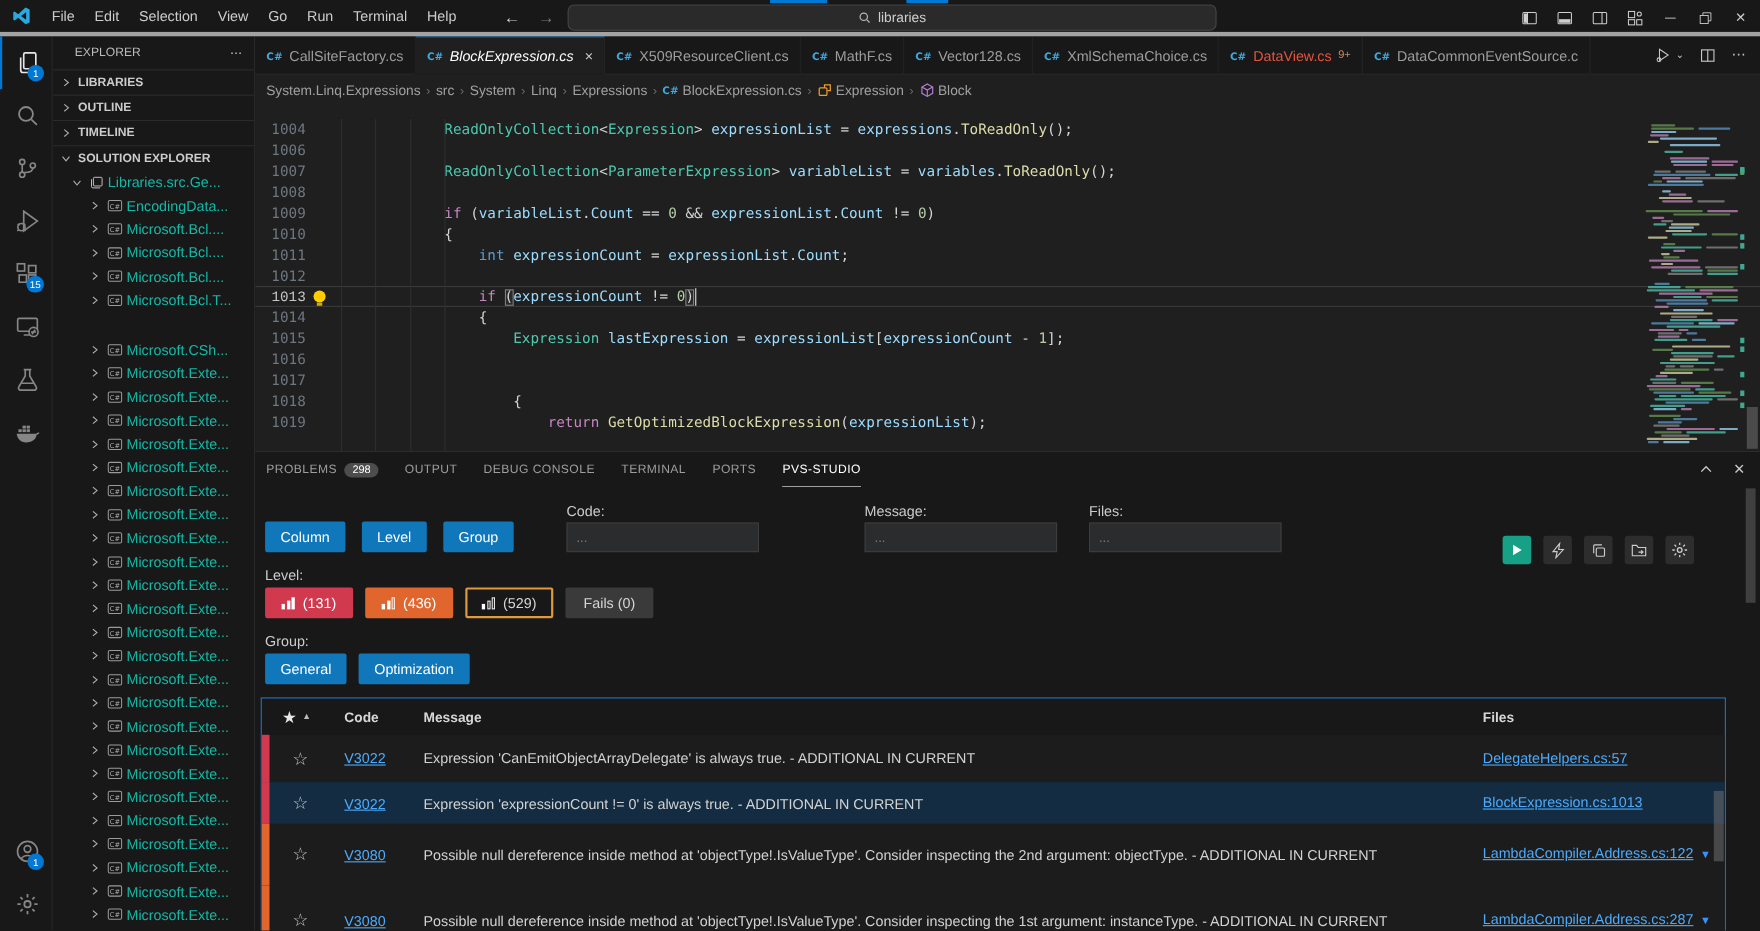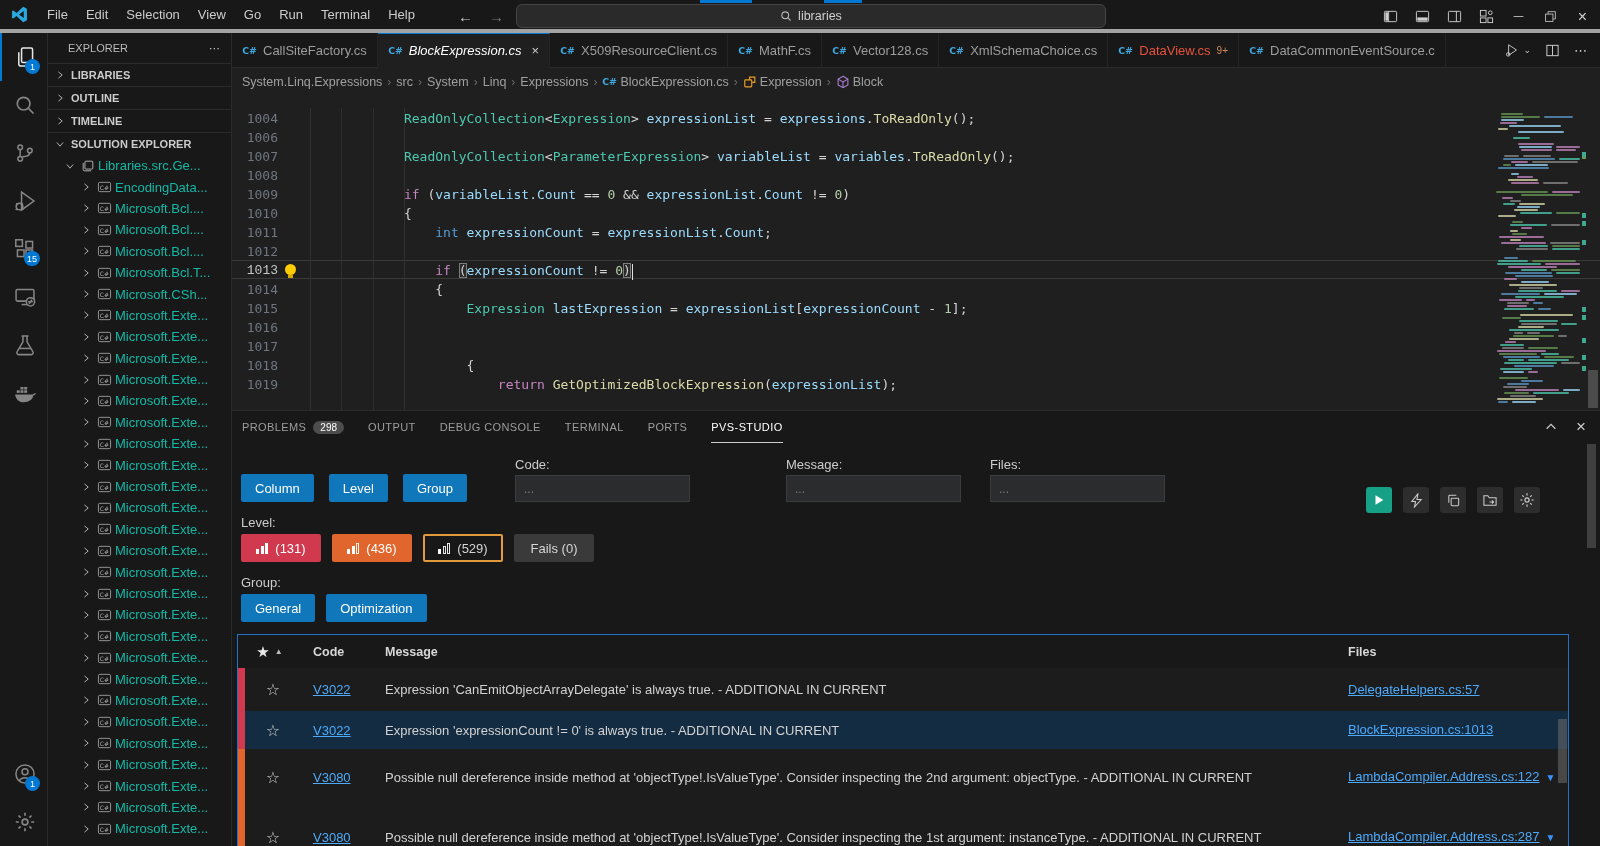--- a/index.html
+++ b/index.html
@@ -430,21 +430,21 @@
             </svg>
           </span>
           <span class="icon">
             <svg width="15" height="14" viewBox="0 0 16 15">
               <rect x="1.5" y="2.5" width="13" height="10" rx="1.5" fill="none" stroke="#9b9b9b"></rect>
               <text x="8" y="10.6" font-size="6.5" fill="#b0b0b0" text-anchor="middle" font-family="DejaVu Sans">C#</text>
             </svg>
           </span>
           <span class="ellip">Microsoft.Bcl.T...</span>
         </div>
-        <div class="tree-item" style="padding-left: 30px;">
+        <div class="tree-item" style="padding-left: 30px; margin-top: 24px;">
           <span class="chev">
             <svg width="10" height="10" viewBox="0 0 16 16" fill="none" stroke="currentColor" stroke-width="1.6">
               <path d="M5.5 3l6 5-6 5"></path>
             </svg>
           </span>
           <span class="icon">
             <svg width="15" height="14" viewBox="0 0 16 15">
               <rect x="1.5" y="2.5" width="13" height="10" rx="1.5" fill="none" stroke="#9b9b9b"></rect>
               <text x="8" y="10.6" font-size="6.5" fill="#b0b0b0" text-anchor="middle" font-family="DejaVu Sans">C#</text>
             </svg>

